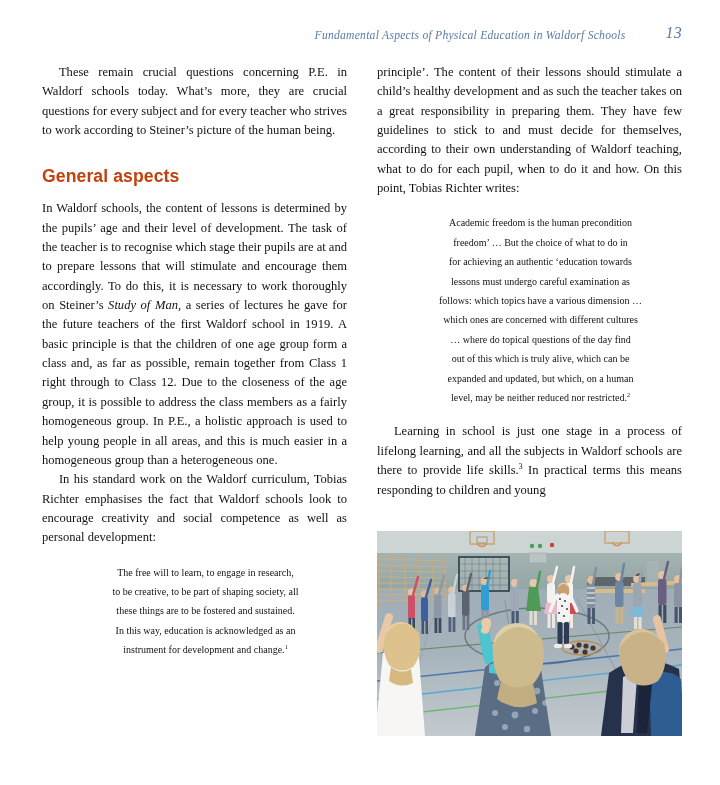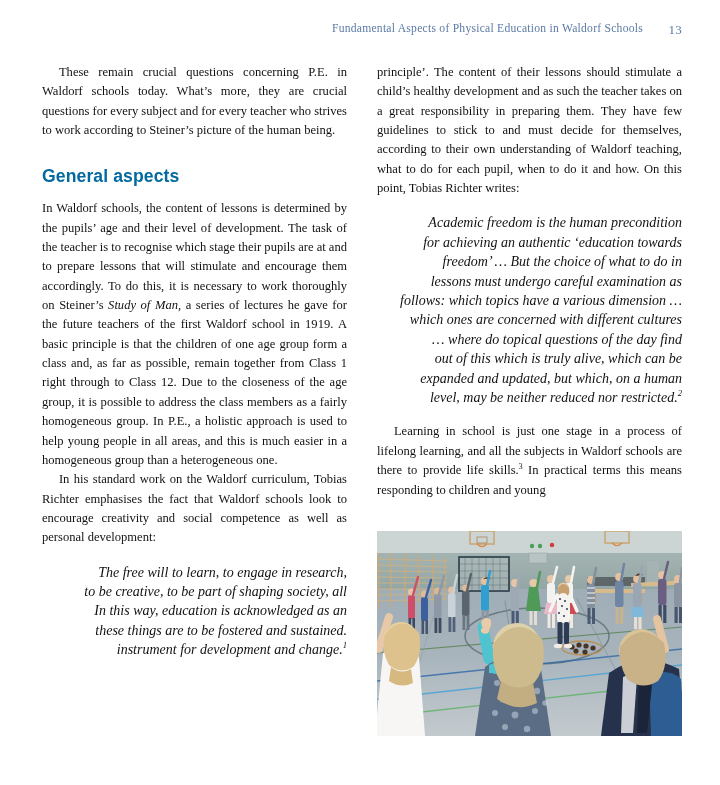--- a/index.html
+++ b/index.html
@@ -24,33 +24,34 @@
   }
 
   
   .running-head {
     position: absolute;
     left: 40px;
     right: 38px;
     top: 22px;
     height: 20px;
     display: flex;
-    align-items: flex-start;
+    align-items: flex-end;
     justify-content: flex-end;
-    gap: 23px;
+    gap: 40px;
     color: #5b7aa6;
     font-family: "Liberation Serif", "DejaVu Serif", serif;
     font-size: 11.6px;
     letter-spacing: 0.25px;
+    font-style: italic;
   }
   .running-head .title {
     white-space: nowrap;
   }
   .running-head .folio {
-    font-size: 13px;
+    font-size: 16px;
     min-width: 16px;
     text-align: right;
   }
 
   
   .columns {
     position: absolute;
     left: 0;
     top: 63px;
     width: 576px;
@@ -81,21 +82,21 @@
   sup {
     font-size: 0.62em;
     vertical-align: super;
     line-height: 0;
   }
 
   
   h2.section-heading {
     margin: 0;
     padding: 0;
-    color: #0369a1;
+    color: #c2410c;
     font-family: "Liberation Sans", "DejaVu Sans", sans-serif;
     font-weight: bold;
     font-size: 17.6px;
     line-height: 22px;
     letter-spacing: 0.1px;
   }
   .heading-block {
     margin-top: 25px;
     margin-bottom: 12px;
   }
@@ -104,25 +105,24 @@
   blockquote {
     margin: 0;
     padding: 0;
   }
   .quote-block {
     margin-top: 15px;
     margin-bottom: 15px;
     padding-left: 22px;
   }
   .quote-block p {
-    text-align: right;
+    text-align: center;
     text-indent: 0;
-    font-size: 14px;
+    font-size: 10px;
     line-height: 19.4px;
-    font-style: italic;
   }
   .quote-line { display: block; }
 
   
   .photo-frame {
     position: absolute;
     left: 377px;
     top: 531px;
     width: 305px;
     height: 205px;
@@ -156,37 +156,37 @@
       </div>
 
       <p class="noindent"><span>In Waldorf schools, the content of lessons is determined by the pupils’ age and their level of development. The task of the teacher is to recognise which stage their pupils are at and to prepare lessons that will stimulate and encourage them accordingly. To do this, it is necessary to work thoroughly on Steiner’s </span><em>Study of Man,</em><span> a series of lectures he gave for the future teachers of the first Waldorf school in 1919. A basic principle is that the children of one age group form a class and, as far as possible, remain together from Class 1 right through to Class 12. Due to the closeness of the age group, it is possible to address the class members as a fairly homogeneous group. In P.E., a holistic approach is used to help young people in all areas, and this is much easier in a homogeneous group than a heterogeneous one.</span></p>
 
       <p class="indent">In his standard work on the Waldorf curriculum, Tobias Richter emphasises the fact that Waldorf schools look to encourage creativity and social competence as well as personal development:</p>
 
       <blockquote class="quote-block">
         <p>
           <span class="quote-line">The free will to learn, to engage in research,</span>
           <span class="quote-line">to be creative, to be part of shaping society, all</span>
+          <span class="quote-line">these things are to be fostered and sustained.</span>
           <span class="quote-line">In this way, education is acknowledged as an</span>
-          <span class="quote-line">these things are to be fostered and sustained.</span>
           <span class="quote-line"><span>instrument for development and change.</span><sup>1</sup></span>
         </p>
       </blockquote>
 
     </div>
 
     <div class="col col-right">
 
       <p class="noindent">principle’. The content of their lessons should stimulate a child’s healthy development and as such the teacher takes on a great responsibility in preparing them. They have few guidelines to stick to and must decide for themselves, according to their own understanding of Waldorf teaching, what to do for each pupil, when to do it and how. On this point, Tobias Richter writes:</p>
 
       <blockquote class="quote-block">
         <p>
           <span class="quote-line">Academic freedom is the human precondition</span>
+          <span class="quote-line">freedom’ … But the choice of what to do in</span>
           <span class="quote-line">for achieving an authentic ‘education towards</span>
-          <span class="quote-line">freedom’ … But the choice of what to do in</span>
           <span class="quote-line">lessons must undergo careful examination as</span>
           <span class="quote-line">follows: which topics have a various dimension …</span>
           <span class="quote-line">which ones are concerned with different cultures</span>
           <span class="quote-line">… where do topical questions of the day find</span>
           <span class="quote-line">out of this which is truly alive, which can be</span>
           <span class="quote-line">expanded and updated, but which, on a human</span>
           <span class="quote-line"><span>level, may be neither reduced nor restricted.</span><sup>2</sup></span>
         </p>
       </blockquote>
 

